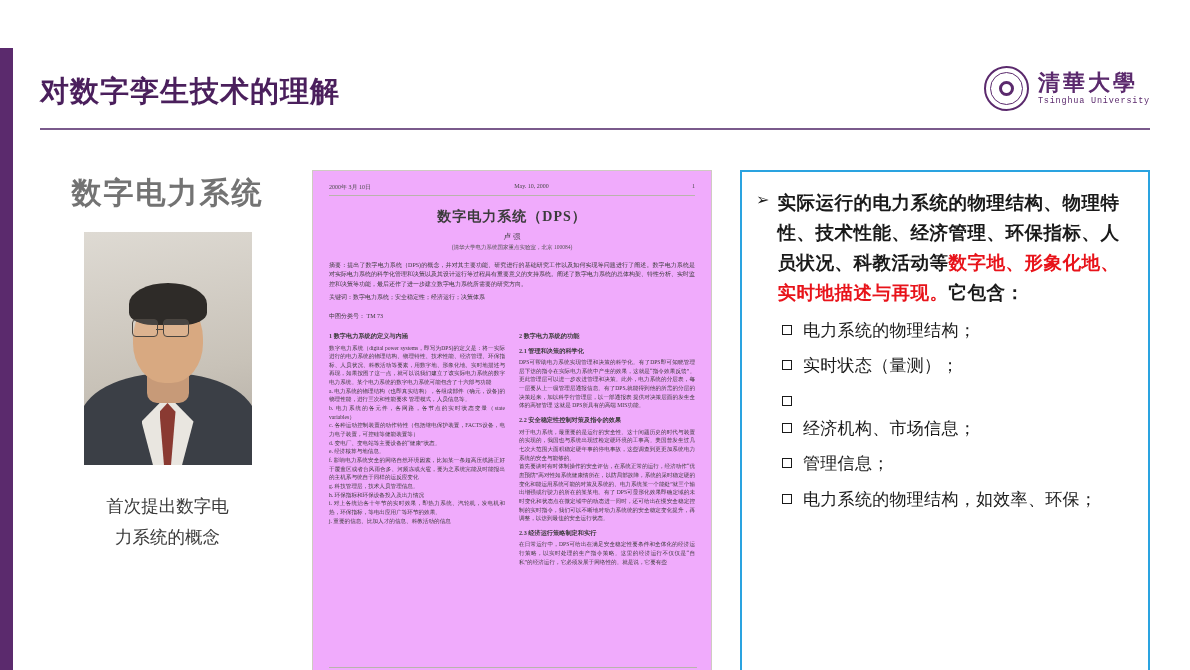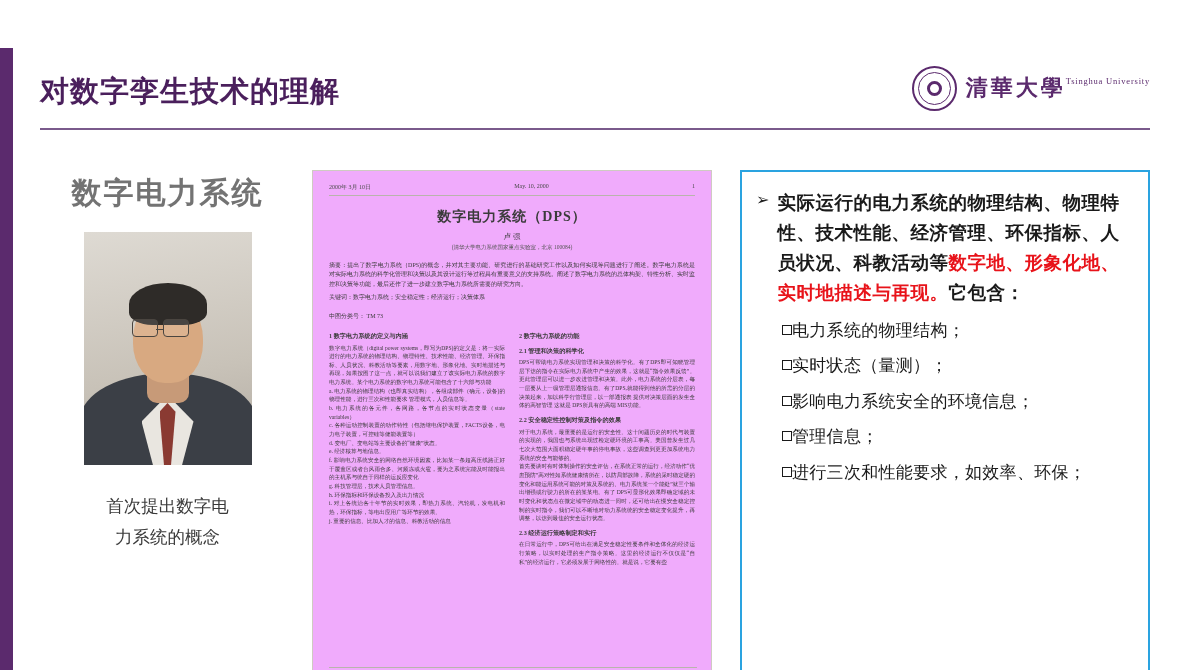--- a/index.html
+++ b/index.html
@@ -87,36 +87,36 @@
     content: "";
     position: absolute;
     left: 13px; top: 13px;
     width: 15px; height: 15px;
     border-radius: 50%;
     border: 3px solid #5b2a6d;
     box-sizing: border-box;
   }
   .logo-text {
     display: flex;
-    flex-direction: row;
+    flex-direction: column;
     justify-content: center;
   }
   .logo-cn {
     font-size: 22px;
     color: #5b2a6d;
     font-weight: bold;
     letter-spacing: 3px;
     line-height: 1.1;
     font-family: "Liberation Serif", serif;
   }
   .logo-en {
     font-size: 8.5px;
     color: #5b2a6d;
     letter-spacing: 0.8px;
-    font-family: Liberation Serif, serif;
+    font-family: Liberation Mono, monospace;
   }
   
   .left-col {
     position: absolute;
     left: 45px;
     top: 125px;
     width: 245px;
     text-align: center;
   }
   .section-heading {
@@ -339,21 +339,21 @@
   .red {
     color: #e8131a;
   }
   .sub-list {
     margin-top: 10px;
     padding-left: 26px;
   }
   .sub-item {
     display: flex;
     align-items: flex-start;
-    gap: 0;
+    gap: 11px;
     margin-bottom: 10px;
     font-family: Liberation Serif, serif;
   }
   .sq {
     flex: 0 0 auto;
     width: 10px;
     height: 10px;
     border: 1.6px solid #1a1a1a;
     margin-top: 7px;
     box-sizing: border-box;
@@ -467,28 +467,31 @@
       <div class="sub-item">
         <div class="sq"></div>
         <div class="sub-text">电力系统的物理结构；</div>
       </div>
       <div class="sub-item">
         <div class="sq"></div>
         <div class="sub-text">实时状态（量测）；</div>
       </div>
       <div class="sub-item">
         <div class="sq"></div>
-        <div class="sub-text">影响电力系统安全的环境信息；</div>
+      </div>
+      <div class="sub-item">
+        <div class="sq"></div>
+        <div class="sub-text">经济机构、市场信息；</div>
       </div>
       <div class="sub-item">
         <div class="sq"></div>
         <div class="sub-text">管理信息；</div>
       </div>
       <div class="sub-item">
         <div class="sq"></div>
-        <div class="sub-text">进行三次和性能要求，如效率、环保；</div>
+        <div class="sub-text">电力系统的物理结构，如效率、环保；</div>
       </div>
     </div>
   </div>
 
   <div class="page-num">6</div>
 
 </div>
 
 </body></html>

